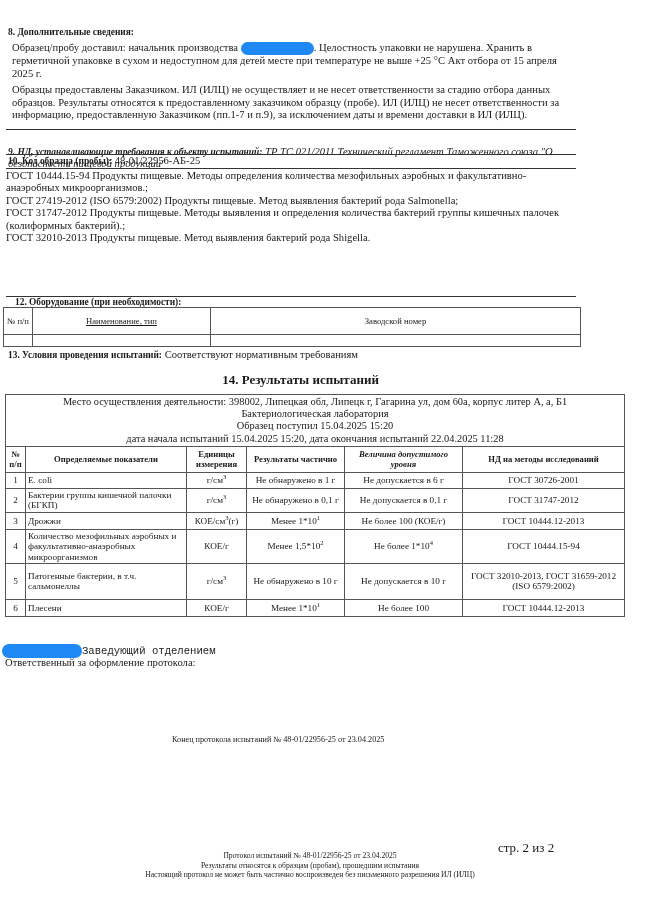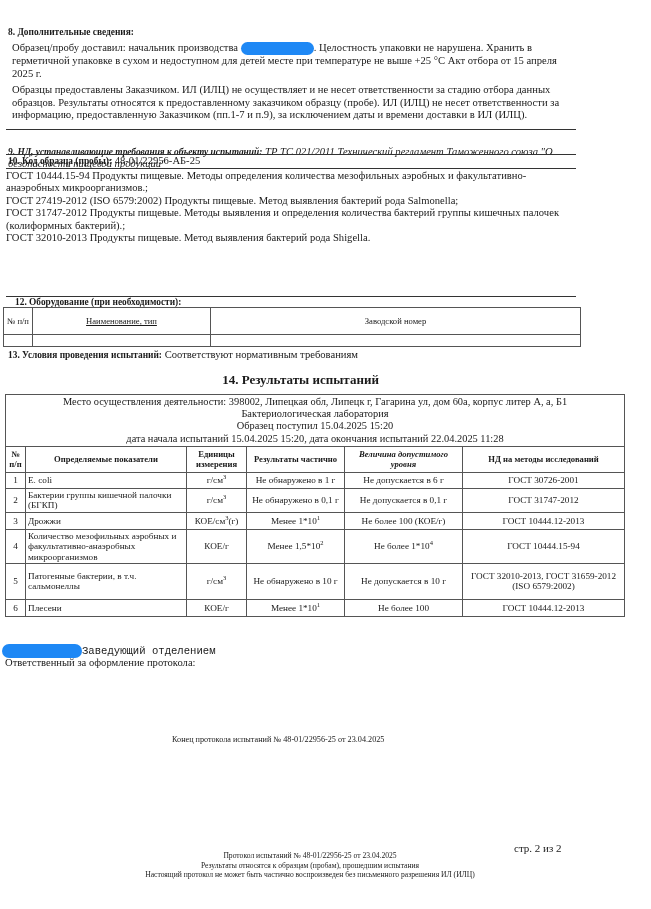--- a/index.html
+++ b/index.html
@@ -159,18 +159,18 @@
 </tbody>
   </table>
 
 <div class="abs" style="left:5px;top:657px;">Ответственный за оформление протокола:</div>
 <div class="abs" style="left:2px;top:644px;font-family:Liberation Mono, monospace;">
   <span class="redact" style="width:80px;height:14px;"></span><span>Заведующий отделением</span>
 </div>
 
 <div class="abs" style="left:172px;top:694px;font-size:8.2px;margin-top:40px;">Конец протокола испытаний № 48-01/22956-25 от 23.04.2025</div>
 
-<div class="abs" style="left:514px;top:842px;font-size:11px;">стр. 2 из 2</div>
+<div class="abs" style="left:498px;top:842px;font-size:13px;">стр. 2 из 2</div>
 <div class="abs foot" style="left:110px;top:851px;width:400px;">
   <div>Протокол испытаний № 48-01/22956-25 от 23.04.2025</div>
   <div>Результаты относятся к образцам (пробам), прошедшим испытания</div>
   <div>Настоящий протокол не может быть частично воспроизведен без письменного разрешения ИЛ (ИЛЦ)</div>
 </div>
 
 </body></html>

